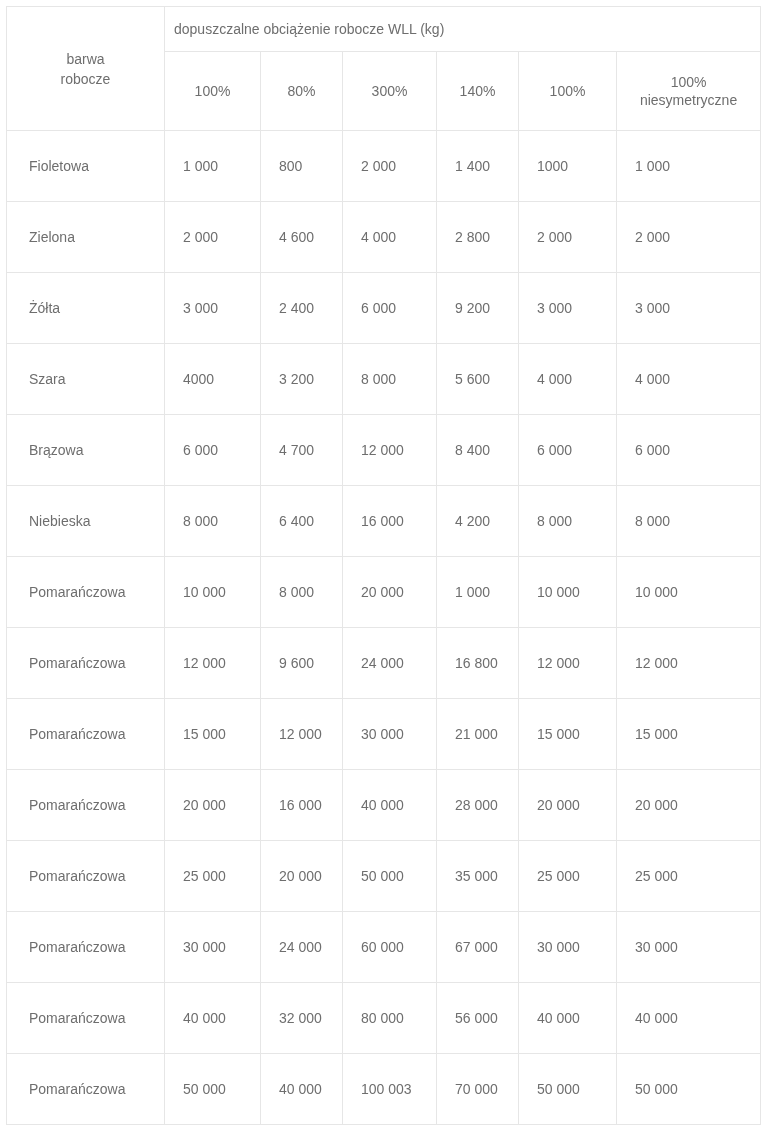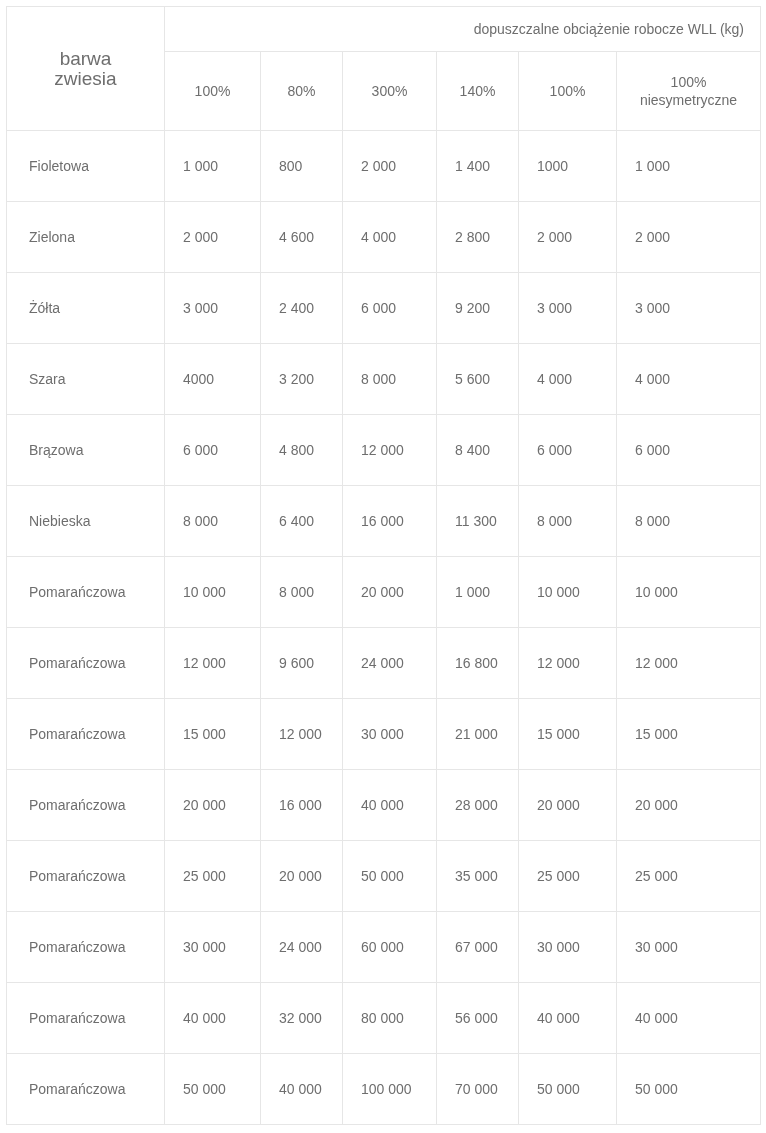--- a/index.html
+++ b/index.html
@@ -30,30 +30,30 @@
     border: 1px solid #e6e6e6;
     font-weight: normal;
     color: #6e6e6e;
     background: #ffffff;
   }
   
   th.colour-head {
     width: 158px;
     text-align: center;
     vertical-align: middle;
-    font-size: 19px;
+    font-size: 14px;
     line-height: 20px;
     padding: 8px 6px;
     color: #6e6e6e;
   }
   th.group-head {
-    text-align: right;
-    vertical-align: middle;
-    font-size: 14px;
-    padding: 14px 16px;
+    text-align: left;
+    vertical-align: middle;
+    font-size: 14px;
+    padding: 14px 9px;
     color: #6e6e6e;
     border-radius: 17px;
   }
   th.pct {
     text-align: center;
     vertical-align: middle;
     font-size: 14px;
     line-height: 18px;
     height: 66px;
     padding: 6px 4px;
@@ -96,21 +96,21 @@
       <col class="c-v2">
       <col class="c-v3">
       <col class="c-v4">
       <col class="c-v5">
       <col class="c-v6">
     </colgroup>
     <thead>
       <tr>
         <th class="colour-head" rowspan="2">
           <span>barwa</span><br>
-          <span>zwiesia</span>
+          <span>robocze</span>
         </th>
         <th class="group-head" colspan="6">dopuszczalne obciążenie robocze WLL (kg)</th>
       </tr>
       <tr>
         <th class="pct">
           <span>100%</span>
         </th>
         <th class="pct">
           <span>80%</span>
         </th>
@@ -162,32 +162,32 @@
         <td class="val">4000</td>
         <td class="val">3 200</td>
         <td class="val">8 000</td>
         <td class="val">5 600</td>
         <td class="val">4 000</td>
         <td class="val">4 000</td>
       </tr>
       <tr>
         <td class="colour">Brązowa</td>
         <td class="val">6 000</td>
-        <td class="val">4 800</td>
+        <td class="val">4 700</td>
         <td class="val">12 000</td>
         <td class="val">8 400</td>
         <td class="val">6 000</td>
         <td class="val">6 000</td>
       </tr>
       <tr>
         <td class="colour">Niebieska</td>
         <td class="val">8 000</td>
         <td class="val">6 400</td>
         <td class="val">16 000</td>
-        <td class="val">11 300</td>
+        <td class="val">4 200</td>
         <td class="val">8 000</td>
         <td class="val">8 000</td>
       </tr>
       <tr>
         <td class="colour">Pomarańczowa</td>
         <td class="val">10 000</td>
         <td class="val">8 000</td>
         <td class="val">20 000</td>
         <td class="val">1 000</td>
         <td class="val">10 000</td>
@@ -244,20 +244,20 @@
         <td class="val">32 000</td>
         <td class="val">80 000</td>
         <td class="val">56 000</td>
         <td class="val">40 000</td>
         <td class="val">40 000</td>
       </tr>
       <tr>
         <td class="colour">Pomarańczowa</td>
         <td class="val">50 000</td>
         <td class="val">40 000</td>
-        <td class="val">100 000</td>
+        <td class="val">100 003</td>
         <td class="val">70 000</td>
         <td class="val">50 000</td>
         <td class="val">50 000</td>
       </tr>
     </tbody>
   </table>
 </div>
 
 </body></html>

